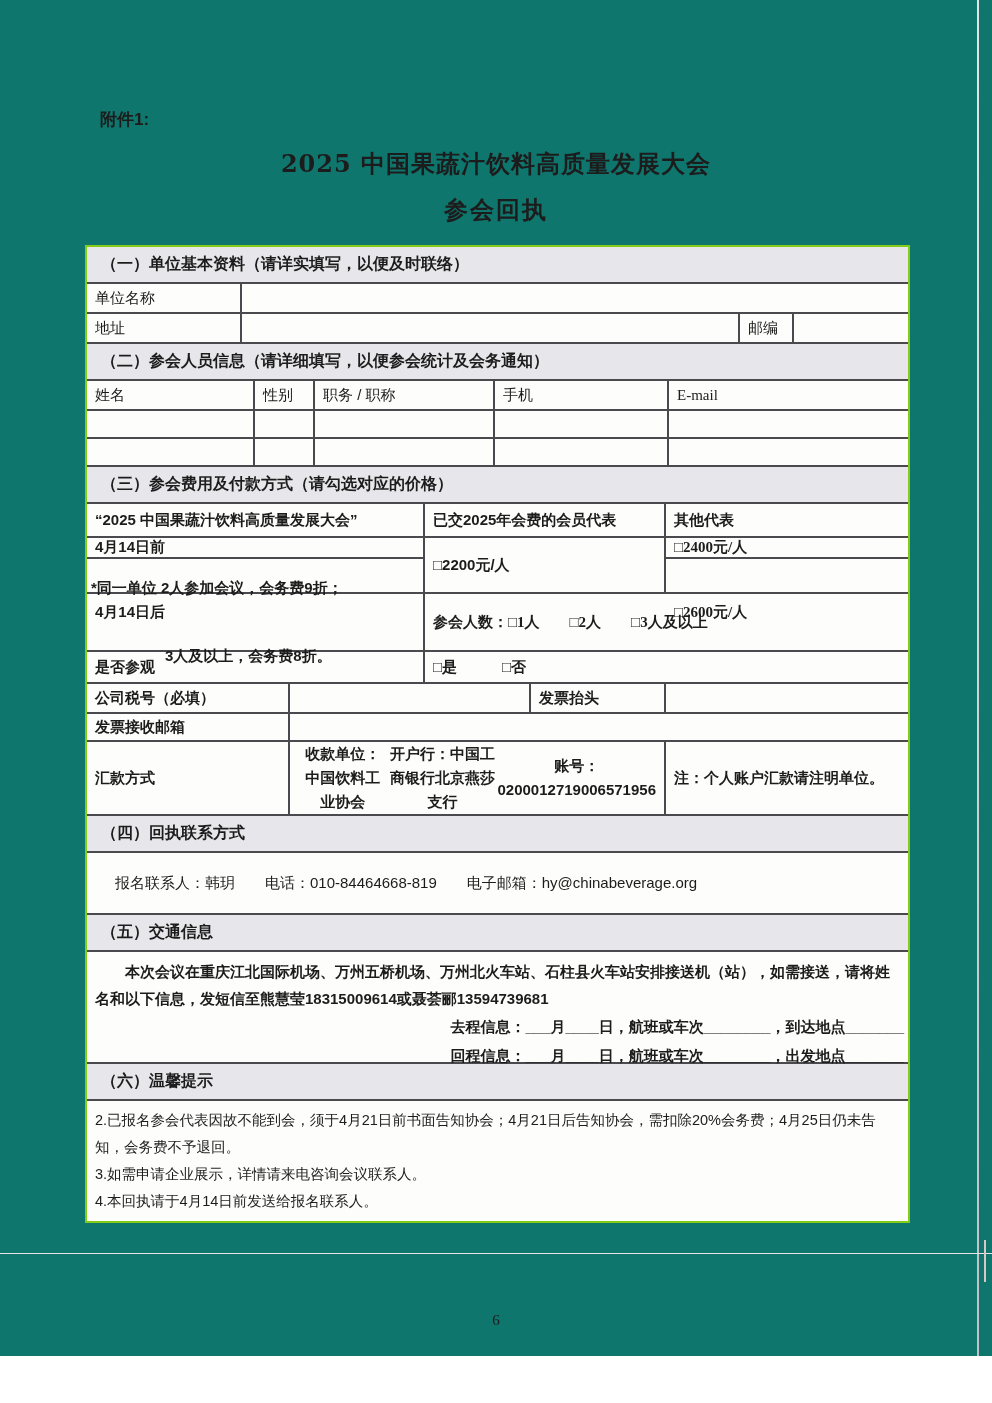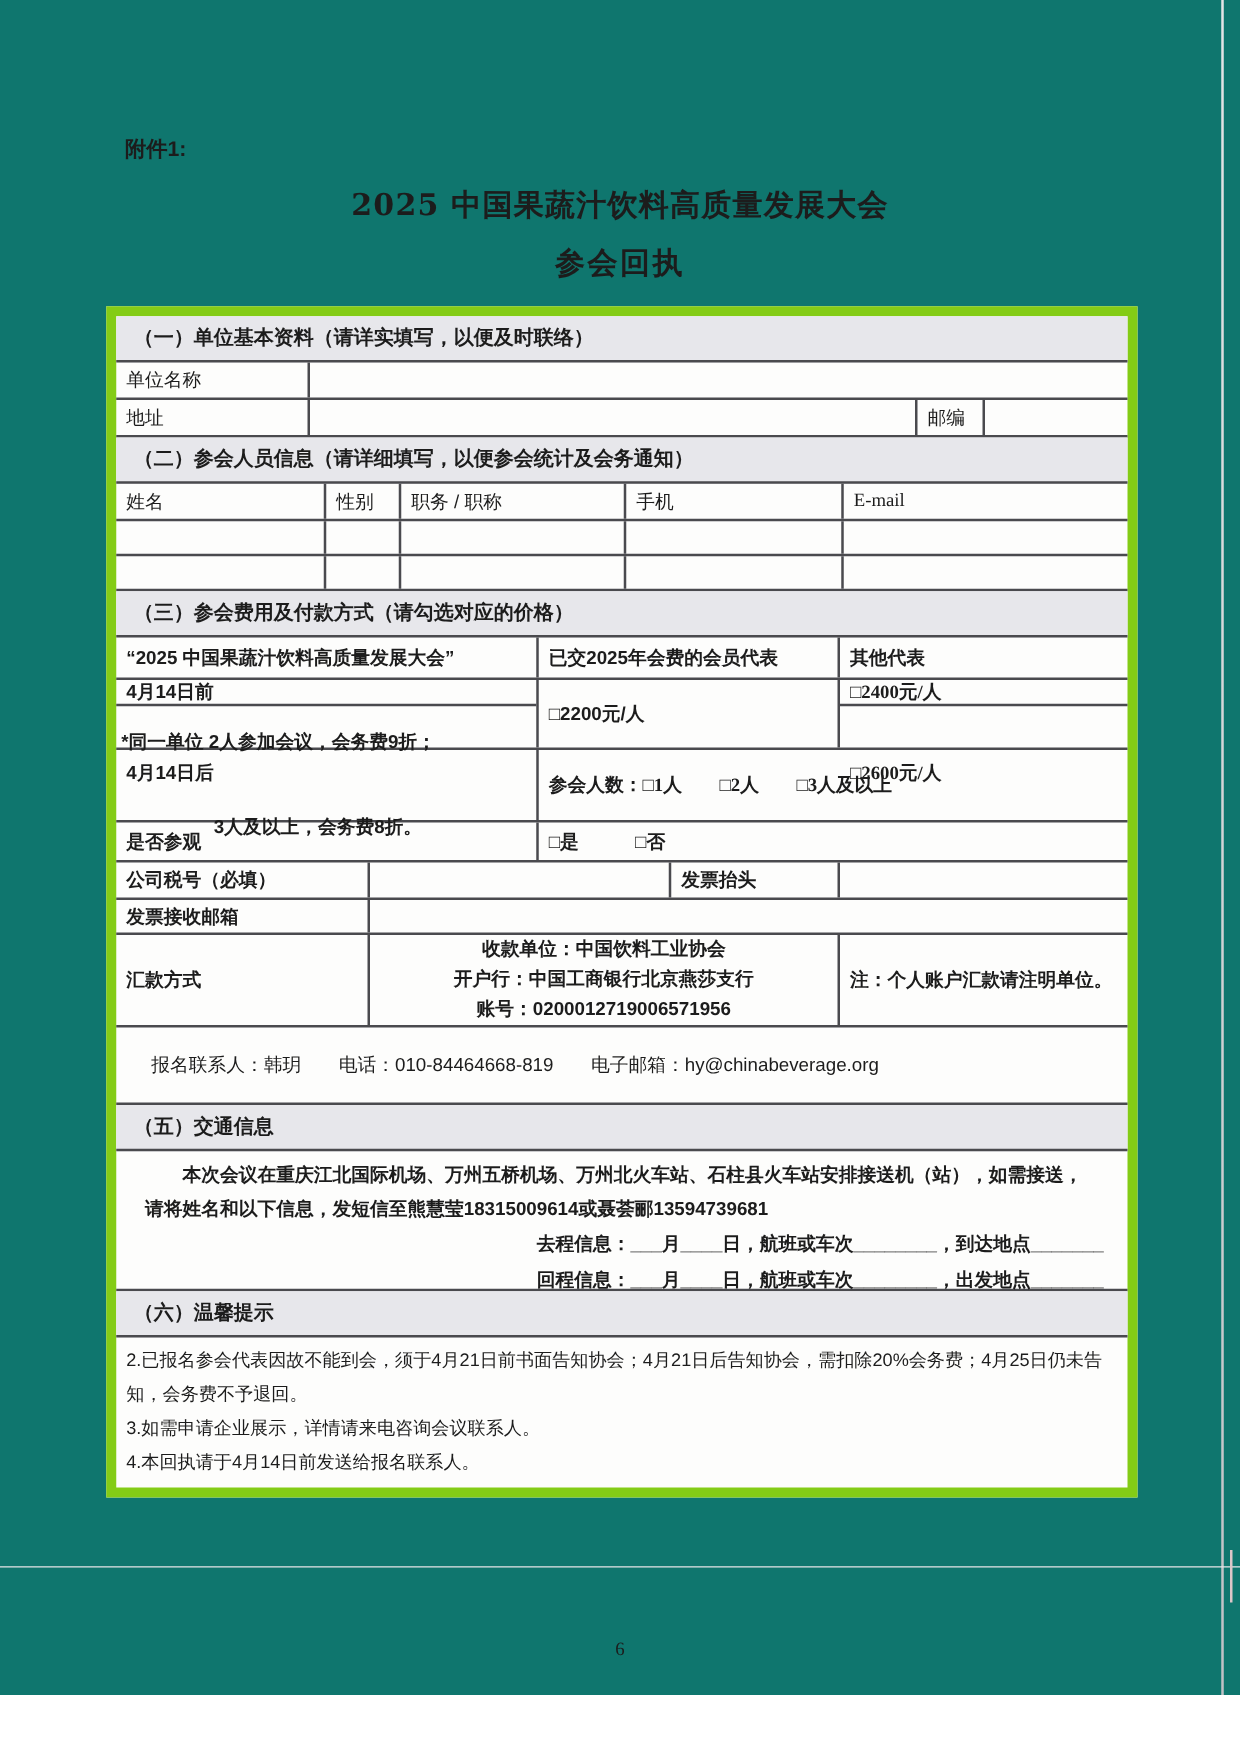--- a/index.html
+++ b/index.html
@@ -25,21 +25,21 @@
     font-size: 24px; font-weight: bold; letter-spacing: 1px;
   }
   .title-sub {
     position: absolute; left: 0; top: 194px; width: 100%;
     text-align: center;
     font-family: "DejaVu Serif", "Liberation Serif", serif;
     font-size: 24px; font-weight: bold; letter-spacing: 2px;
   }
   .doc {
     position: absolute; left: 85px; top: 245px; width: 825px;
-    border: 8px solid #84cc16;
+    border: 2px solid #84cc16;
     background: #fdfdfc;
   }
   .r { display: flex; align-items: stretch; border-bottom: 2px solid #4a4a4e; }
   .r.noline { border-bottom: none; }
   .c {
     display: flex; align-items: center;
     border-right: 2px solid #4a4a4e;
     padding: 0 8px; font-size: 15px;
   }
   .c.last { border-right: none; font-family: Liberation Serif, serif; }
@@ -48,24 +48,24 @@
   .sub.divide { border-bottom: 2px solid #4a4a4e; }
   .sec {
     background: #e7e7eb;
     display: flex; align-items: center;
     height: 37px; padding: 0 14px;
     font-size: 16px; font-weight: bold;
     border-bottom: 2px solid #4a4a4e;
   }
   .bold { font-weight: bold; }
   .center-col {
-    flex-direction: column; justify-content: center; align-items: center;
+    justify-content: center; align-items: center;
     text-align: center; line-height: 24px; font-weight: bold;
   }
-  .block { display: block; padding: 4px 19px; }
+  .block { display: block; padding: 4px 4px; }
   .para { font-size: 15px; font-weight: bold; line-height: 27px; text-indent: 2em; padding: 2px 4px 0 4px; }
   .trip { font-size: 15px; font-weight: bold; line-height: 29px; padding-left: 20px; text-align: right; }
   .note { font-size: 14.5px; line-height: 27px; padding: 0 6px; }
   .notes-wrap { display: block; padding: 6px 2px; }
   .contact-row { height: 62px; display: flex; align-items: center; padding-left: 28px; font-size: 15px; }
   .pageno {
     position: absolute; left: 0; top: 1312px; width: 100%;
     text-align: center; font-size: 15px;
     font-family: "Liberation Serif", "DejaVu Serif", serif;
   }
@@ -166,20 +166,21 @@
     <div class="r bold" style="height:74px">
       <div class="c" style="width:203px">汇款方式</div>
       <div class="c center-col" style="width:376px">
         <div>收款单位：中国饮料工业协会</div>
         <div>开户行：中国工商银行北京燕莎支行</div>
         <div>账号：0200012719006571956</div>
       </div>
       <div class="c last" style="flex:1">注：个人账户汇款请注明单位。</div>
     </div>
 
+    <div class="r sec">（四）回执联系方式</div>
     <div class="r contact-row">报名联系人：韩玥　　电话：010-84464668-819　　电子邮箱：hy@chinabeverage.org</div>
 
     <div class="r sec">（五）交通信息</div>
     <div class="r block" style="height:112px">
       <div class="para">本次会议在重庆江北国际机场、万州五桥机场、万州北火车站、石柱县火车站安排接送机（站），如需接送，请将姓名和以下信息，发短信至熊慧莹18315009614或聂荟郦13594739681</div>
       <div class="trip">去程信息：___月____日，航班或车次________，到达地点_______</div>
       <div class="trip">回程信息：___月____日，航班或车次________，出发地点_______</div>
     </div>
 
     <div class="r sec">（六）温馨提示</div>

